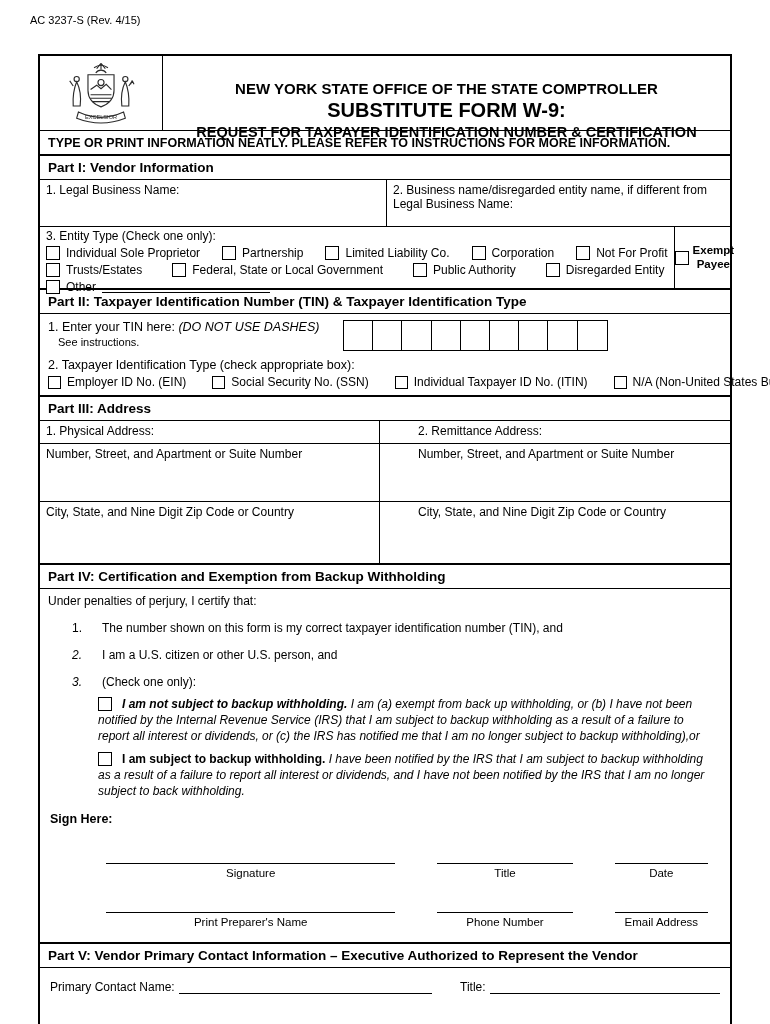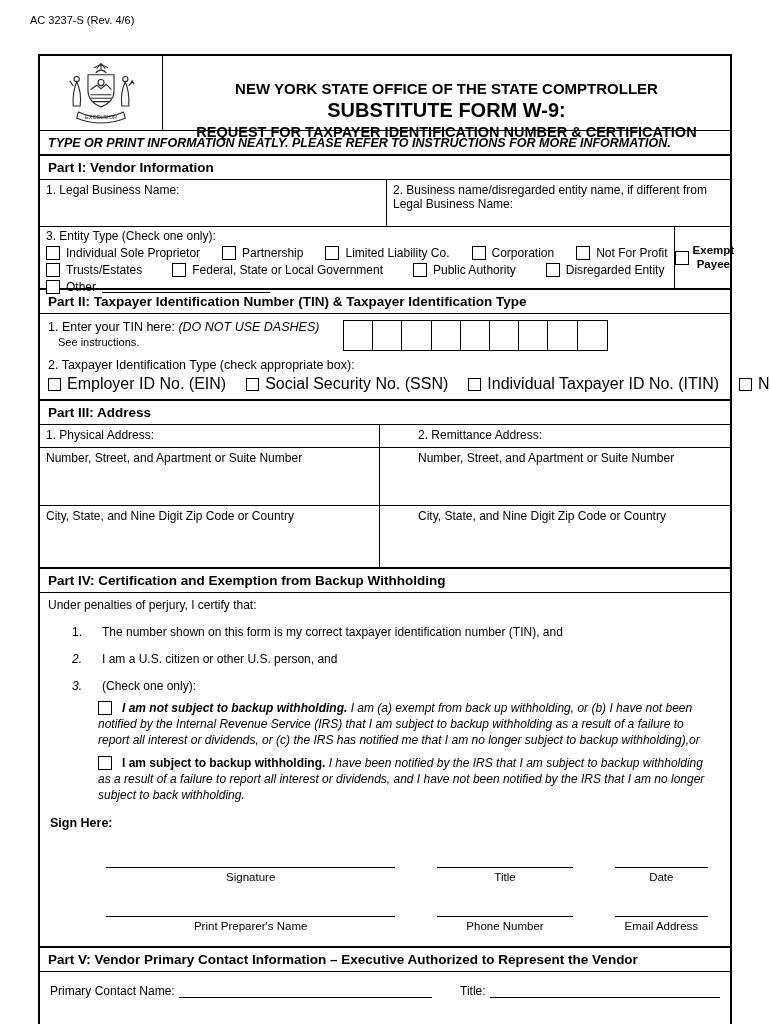--- a/index.html
+++ b/index.html
@@ -32,21 +32,21 @@
   .hdr-title {
     flex: 1; display: flex; flex-direction: column;
     align-items: center; justify-content: center;
     text-align: left; line-height: 1.25; margin-top: 35px;
   }
   .hdr-line1 { font-weight: bold; font-size: 15px; }
   .hdr-line2 { font-weight: bold; font-size: 20px; }
   .hdr-line3 { font-weight: bold; font-size: 14.5px; }
 
   .banner {
-    font-weight: bold; font-style: italic; font-size: 12.5px;
+    font-weight: bold; font-size: 12.5px;
     padding: 5px 8px 4px 8px;
   }
 
   .part-head {
     font-weight: bold; font-size: 13.5px;
     padding: 4px 8px 4px 8px;
     border-top: 2px solid #000;
     border-bottom: 1.5px solid #000;
   }
   .cell-label { font-size: 12px; }
@@ -80,21 +80,21 @@
   .tin-line { display: flex; align-items: flex-start; }
   .tin-labels { width: 295px; font-size: 12.5px; padding-top: 2px; }
   .tin-note { font-size: 11px; padding-left: 10px; margin-top: 2px; }
   .tin-boxes { display: flex; margin-top: 2px; }
   .tin-box {
     width: 31px; height: 31px; border: 1.8px solid #000;
     margin-left: -1.8px; background: #fff;
   }
   .tin-box:first-child { margin-left: 0; }
   .idtype-label { font-size: 12.5px; margin-top: 7px; }
-  .idtype-row { display: flex; gap: 20px; margin-top: 3px; font-size: 16px; }
+  .idtype-row { display: flex; gap: 26px; margin-top: 3px; font-size: 12px; }
 
   
   .addr-split { display: flex; gap: 32px; }
   .addr-l { width: 340px; border-right: 1.5px solid #000; padding: 3px 6px; }
   .addr-r { flex: 1; padding: 3px 6px; }
   .h-label { height: 22px; }
   .h-street { height: 58px; }
   .h-city { height: 62px; }
 
   
@@ -123,21 +123,21 @@
   .p5-row { display: flex; margin-bottom: 30px; }
   .p5-field { display: flex; align-items: flex-end; }
   .p5-field-l { width: 410px; padding-right: 28px; }
   .p5-field-r { flex: 1; }
   .p5-label { white-space: nowrap; }
   .p5-line { flex: 1; border-bottom: 1.2px solid #000; height: 13px; margin-left: 4px; }
 </style>
 </head>
 <body>
 
-<div class="form-number">AC 3237-S (Rev. 4/6)</div>
+<div class="form-number">AC 3237-S (Rev. 4/15)</div>
 
 <div class="form-box">
 
   <div class="hdr row first">
     <div class="hdr-seal">
       <svg width="108" height="66" viewBox="0 0 120 76">
         <g fill="none" stroke="#2b2b2b" stroke-width="1.3">
 
           <path d="M60 4 L55 10 M60 4 L65 10 M60 4 L60 11"></path>
           <path d="M52 9 Q60 3 68 9"></path>

